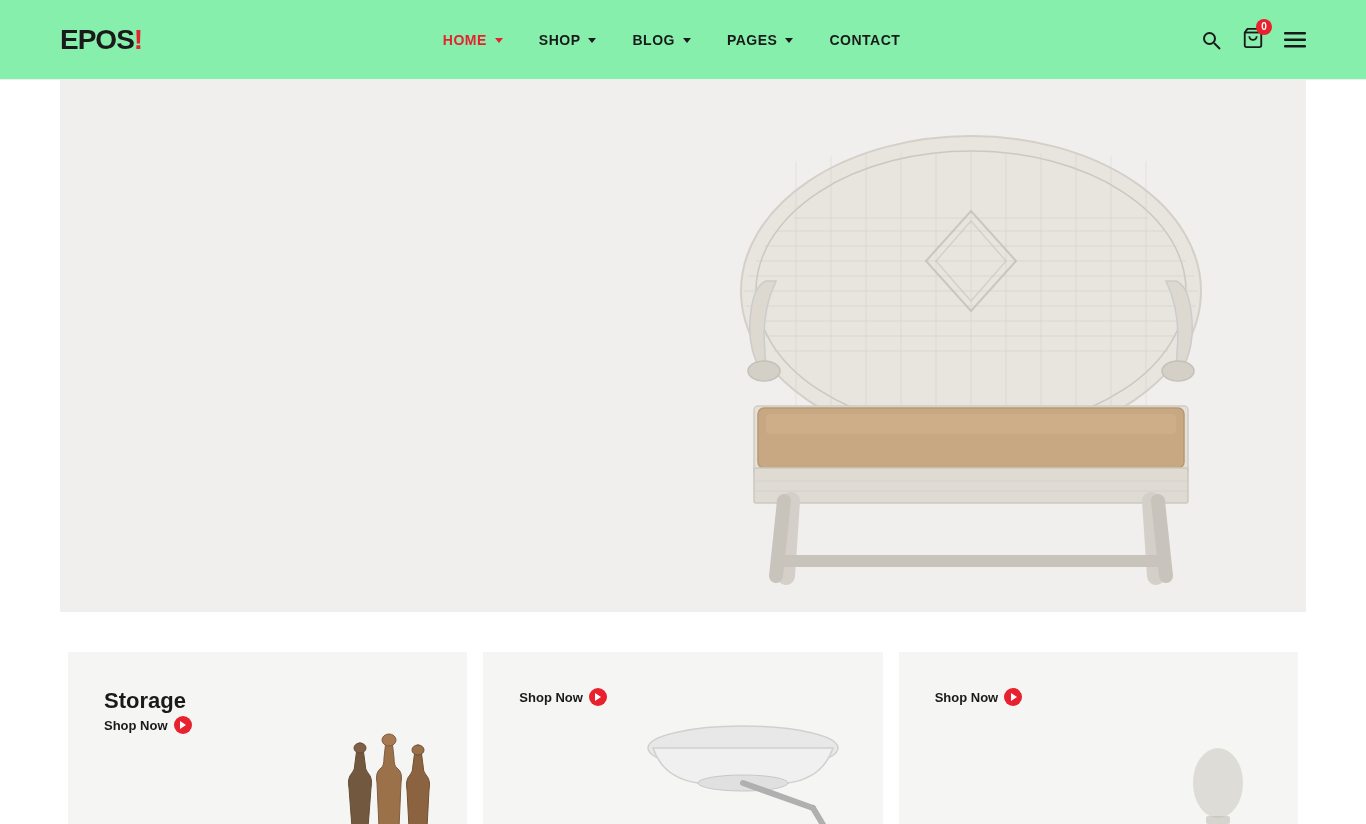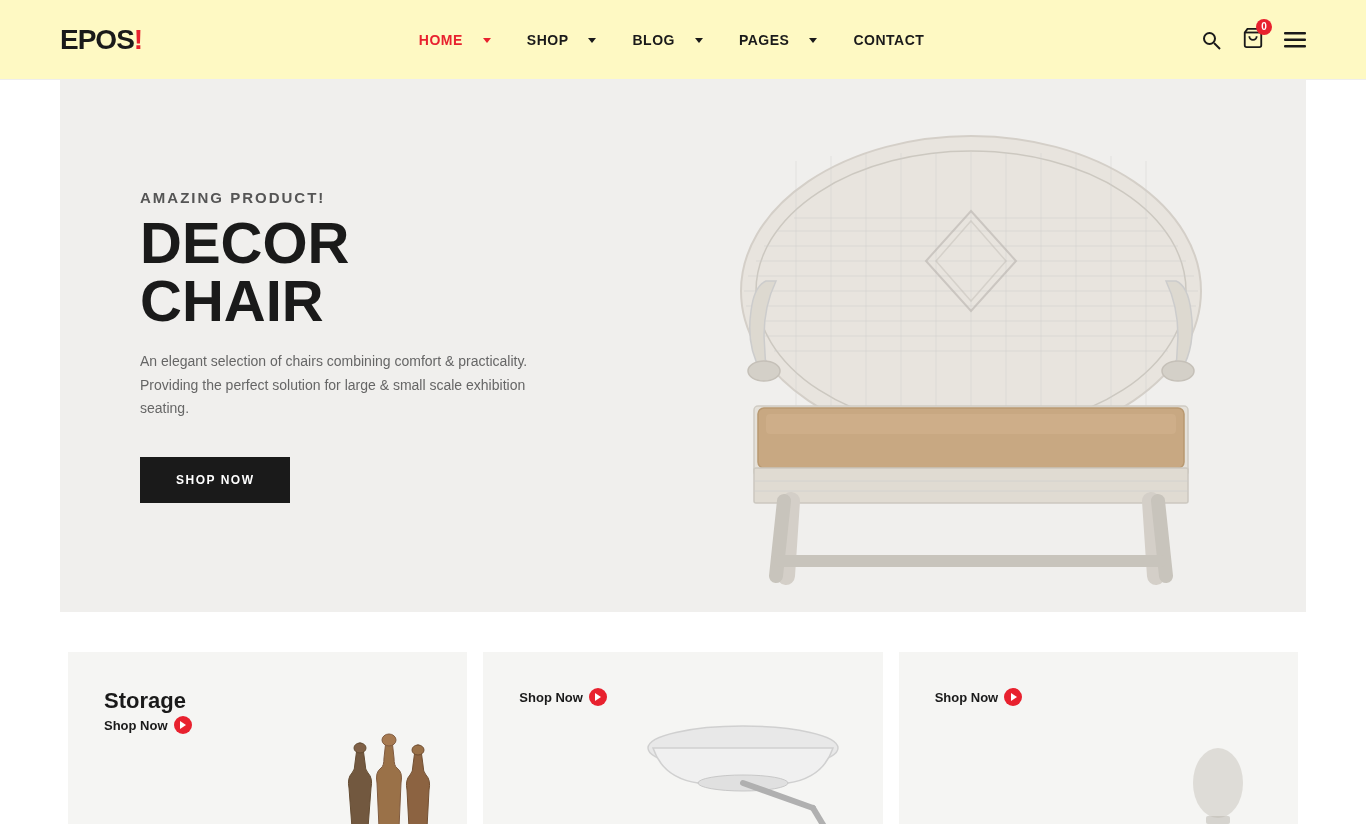--- a/index.html
+++ b/index.html
@@ -5,35 +5,35 @@
     * { margin: 0; padding: 0; box-sizing: border-box; }
     body { font-family: 'Arial', sans-serif; background: #fff; width: 1366px; overflow-x: hidden; }
 
     
     header {
       display: flex;
       align-items: center;
       justify-content: space-between;
       padding: 0 60px;
       height: 80px;
-      background: #fef9c3;
+      background: #86efac;
       border-bottom: 1px solid #eee;
       position: relative;
       z-index: 100;
     }
 
     nav {
       display: flex;
       align-items: center;
       gap: 36px;
     }
     .nav-item {
       display: flex;
       align-items: center;
-      gap: 20px;
+      gap: 8px;
       font-size: 14px;
       font-weight: 600;
       color: #1a1a1a;
       cursor: pointer;
       text-transform: uppercase;
       letter-spacing: 0.5px;
     }
     .nav-item.active { color: #e8212e; }
     .nav-item .chevron {
       width: 0; height: 0;
@@ -249,26 +249,20 @@
       <svg width="22" height="16" viewBox="0 0 22 16" fill="#1a1a1a">
         <rect y="0" width="22" height="2.5" rx="1"></rect>
         <rect y="6.5" width="22" height="2.5" rx="1"></rect>
         <rect y="13" width="22" height="2.5" rx="1"></rect>
       </svg>
     </div>
   </div>
 </header>
 
 <section class="hero">
-  <div class="hero-content">
-    <div class="hero-subtitle">AMAZING PRODUCT!</div>
-    <h1 class="hero-title">DECOR CHAIR</h1>
-    <p class="hero-description">An elegant selection of chairs combining comfort &amp; practicality. Providing the perfect solution for large &amp; small scale exhibition seating.</p>
-    <button class="hero-btn">SHOP NOW</button>
-  </div>
 
   <div class="hero-image">
 
     <svg width="560" height="480" viewBox="0 0 560 480" xmlns="http://www.w3.org/2000/svg">
 
       <ellipse cx="295" cy="185" rx="230" ry="155" fill="#e8e4de" stroke="#d4cfc8" stroke-width="2"></ellipse>
 
       <ellipse cx="295" cy="185" rx="215" ry="140" fill="none" stroke="#ccc8c0" stroke-width="1.5"></ellipse>
 
       <line x1="80" y1="155" x2="510" y2="155" stroke="#ccc" stroke-width="1" opacity="0.5"></line>

